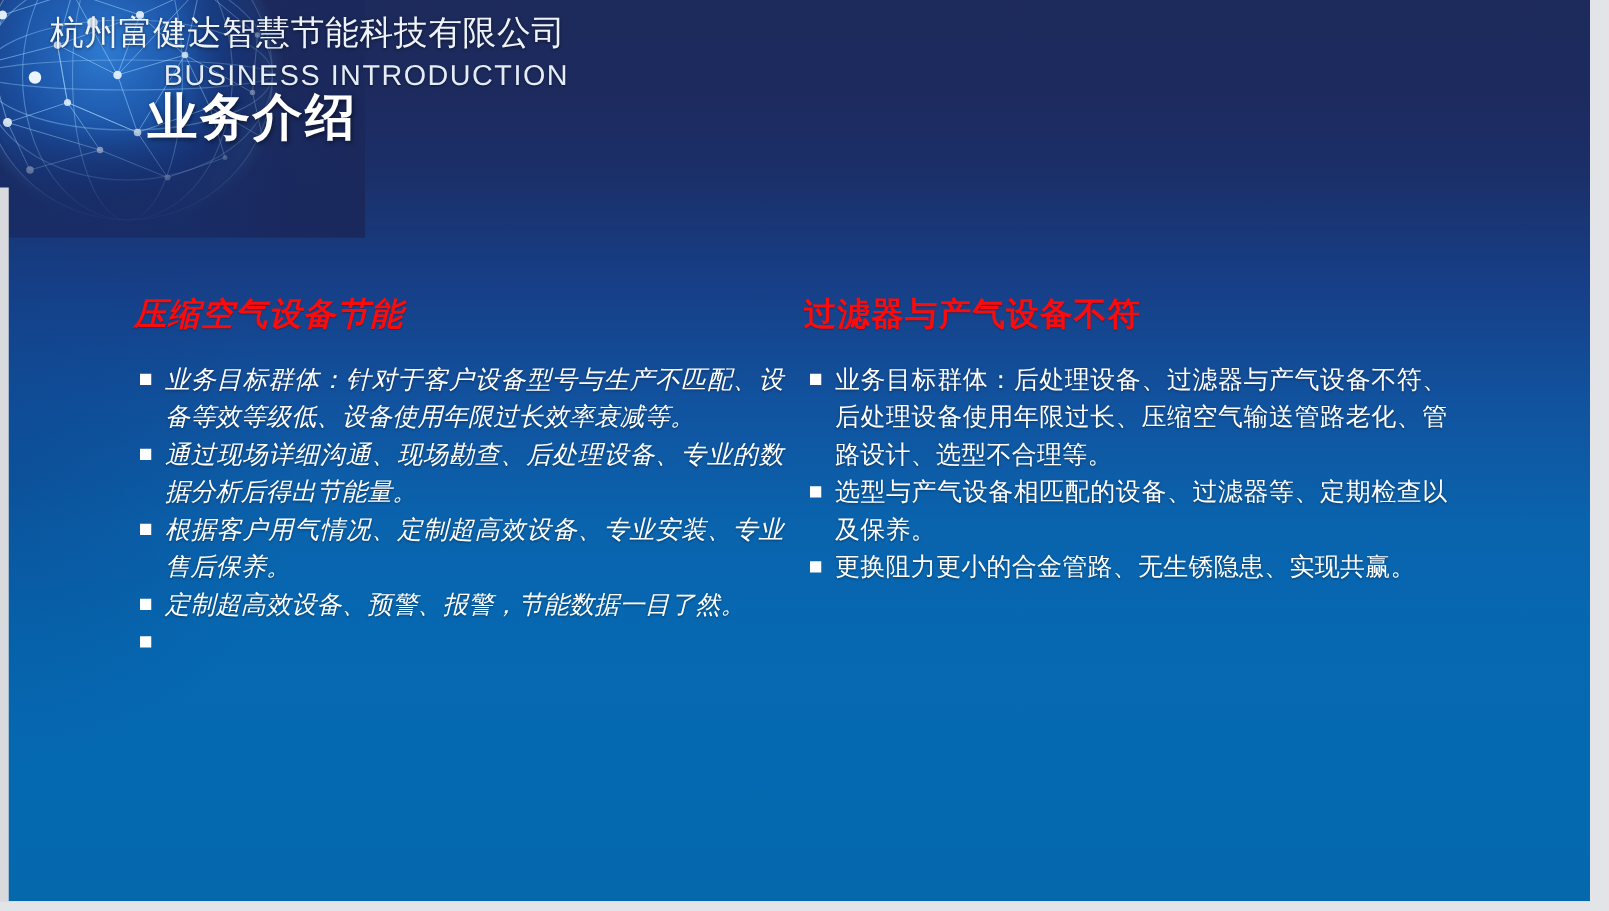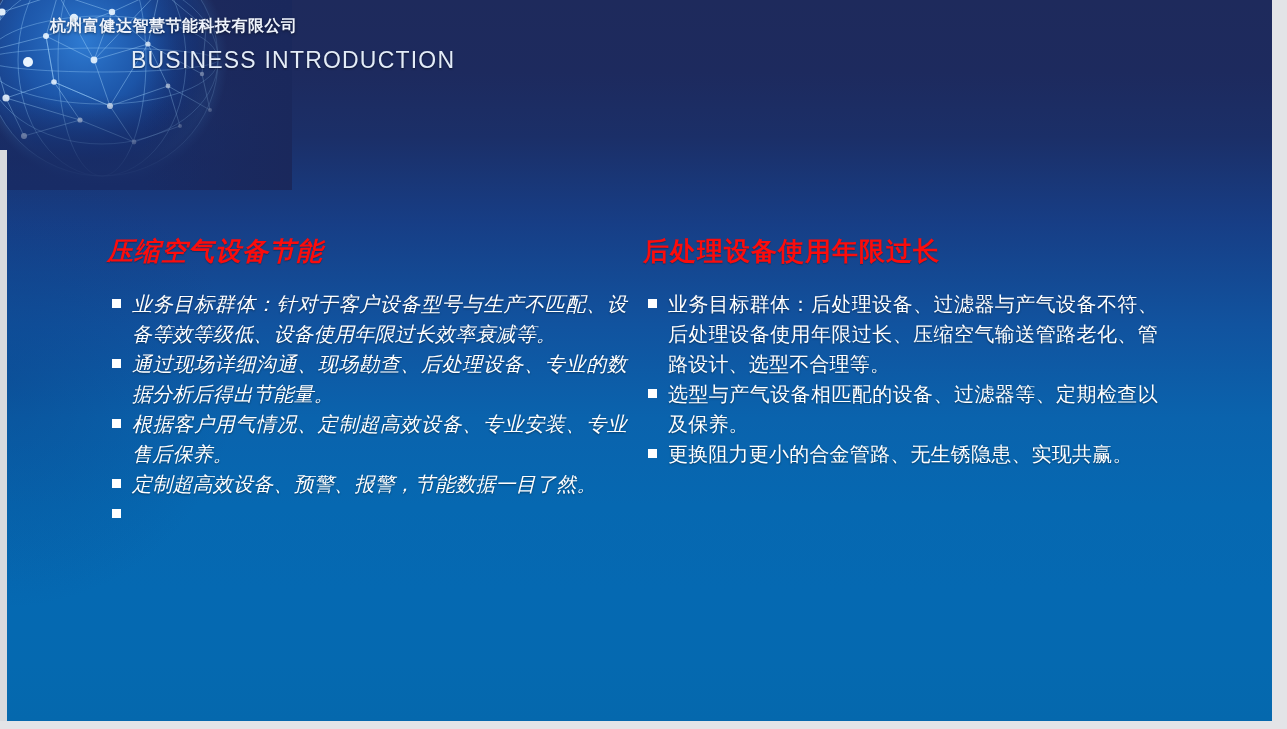--- a/index.html
+++ b/index.html
@@ -72,29 +72,28 @@
     width: 330px; height: 250px;
     background:
       linear-gradient(to right, rgba(28,42,92,0) 55%, rgba(26,40,92,0.75) 86%, rgba(26,40,92,1) 100%),
       linear-gradient(to bottom, rgba(28,42,92,0) 62%, rgba(24,42,98,0.82) 88%, rgba(24,44,102,1) 100%);
     pointer-events: none;
   }
 
   
   .company-name {
     position: absolute;
-    left: 50px;
+    left: 40px;
     top: 11px;
-    font-size: 16px;
+    font-size: 27px;
     line-height: 30px;
     color: #eef3fb;
     letter-spacing: 0.5px;
     white-space: nowrap;
     text-shadow: 0 1px 3px rgba(0,0,0,0.55);
-    font-weight: bold;
   }
 
   .header-en {
     position: absolute;
     left: 119px;
     top: 50px;
     font-size: 23px;
     line-height: 20px;
     letter-spacing: 1.2px;
     color: #e3ecf8;
@@ -259,20 +258,21 @@
           <circle cx="22" cy="150" r="2.2" fill-opacity="0.6"></circle>
         </g>
       </svg>
     </div>
     <div class="globe-fade"></div>
 
     <div class="company-name">杭州富健达智慧节能科技有限公司</div>
 
     <div class="header-en">BUSINESS INTRODUCTION</div>
 
+    <div class="header-cn">业务介绍</div>
 
     <div class="col col-left">
       <div class="col-title">压缩空气设备节能</div>
       <ul class="bullets">
         <li class="bullet">
           <span class="marker"></span>
           <span>业务目标群体：针对于客户设备型号与生产不匹配、设备等效等级低、设备使用年限过长效率衰减等。</span>
         </li>
         <li class="bullet">
           <span class="marker"></span>
@@ -286,21 +286,21 @@
           <span class="marker"></span>
           <span>定制超高效设备、预警、报警，节能数据一目了然。</span>
         </li>
         <li class="bullet">
           <span class="marker"></span>
         </li>
       </ul>
     </div>
 
     <div class="col col-right">
-      <div class="col-title">后处理设备使用年限过长</div>
+      <div class="col-title">过滤器与产气设备不符</div>
       <ul class="bullets">
         <li class="bullet">
           <span class="marker"></span>
           <span>业务目标群体：后处理设备、过滤器与产气设备不符、后处理设备使用年限过长、压缩空气输送管路老化、管路设计、选型不合理等。</span>
         </li>
         <li class="bullet">
           <span class="marker"></span>
           <span>选型与产气设备相匹配的设备、过滤器等、定期检查以及保养。</span>
         </li>
         <li class="bullet">

